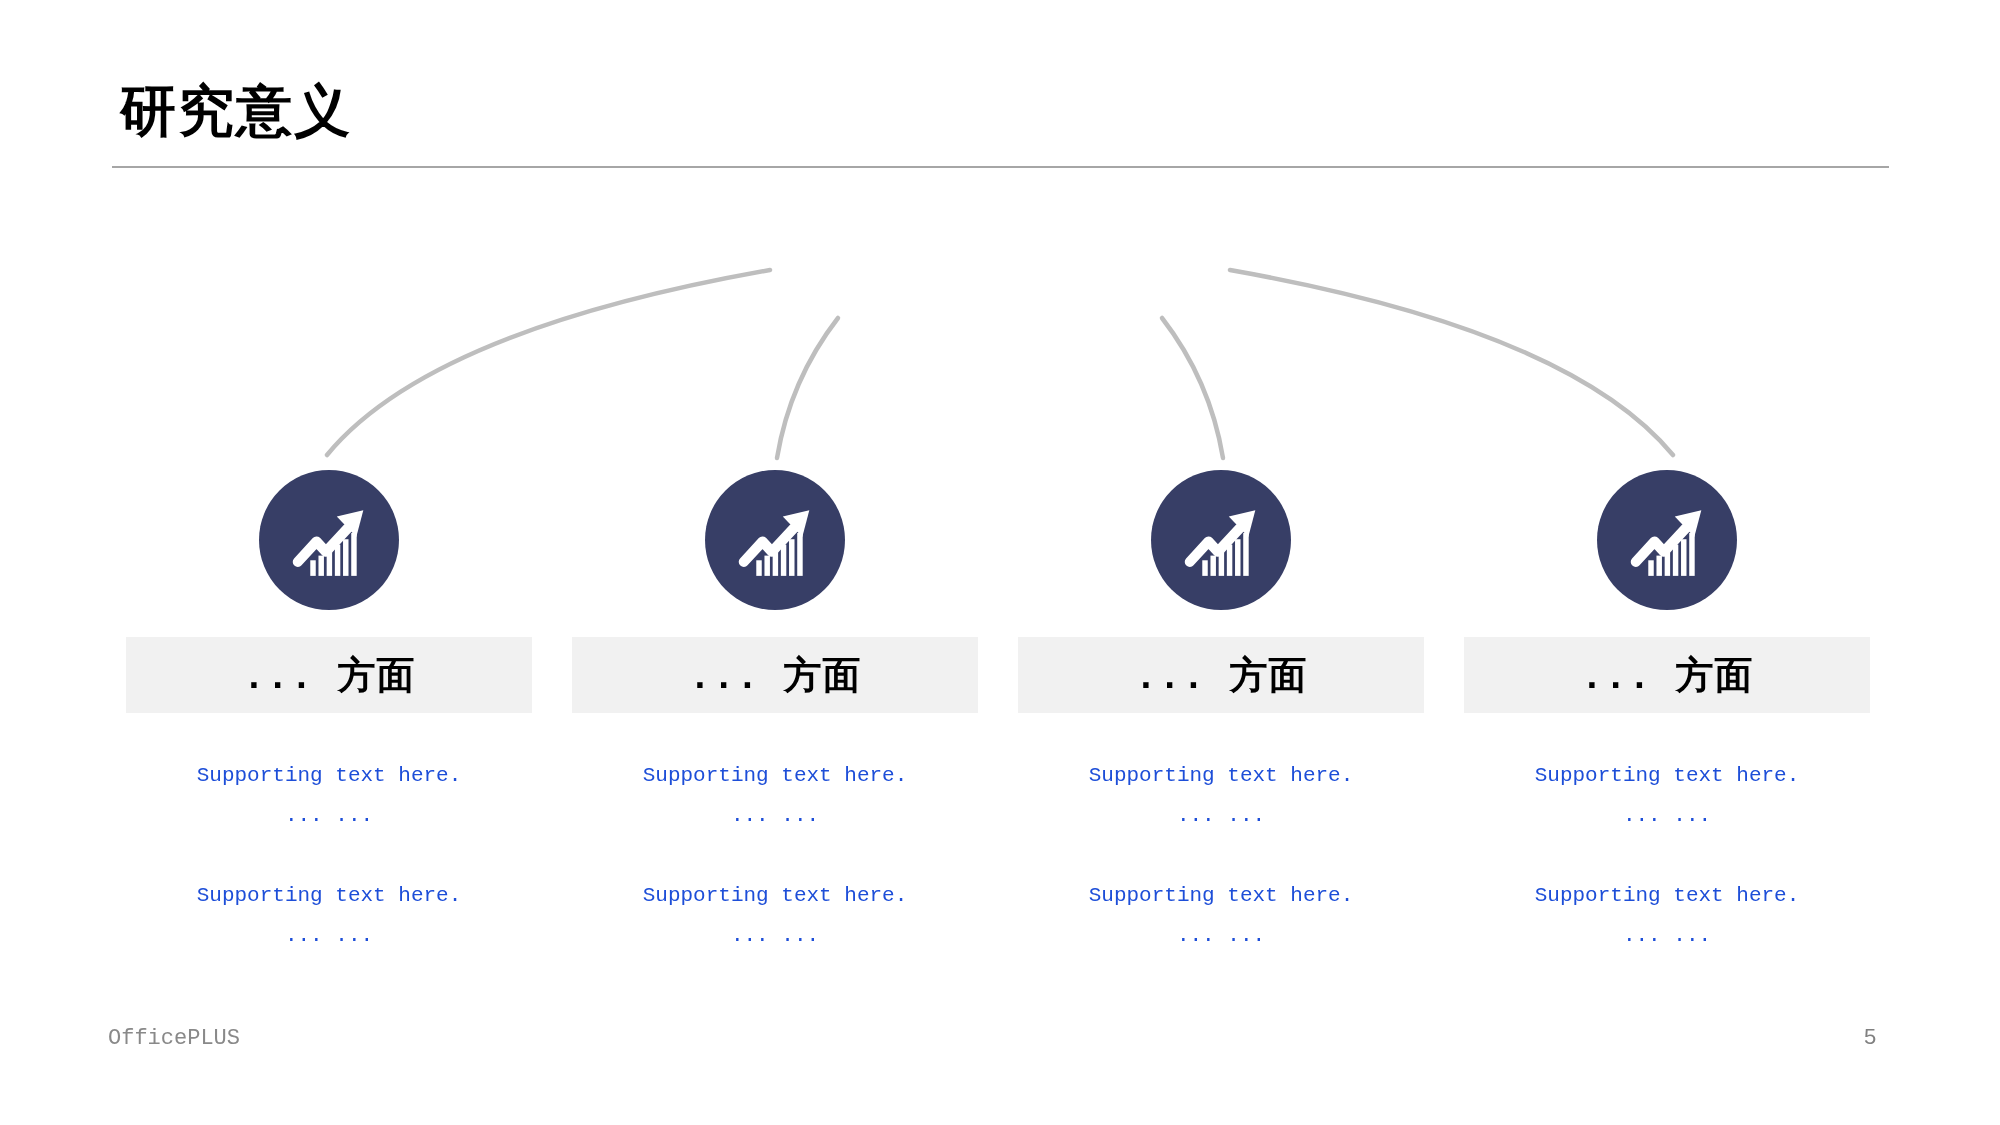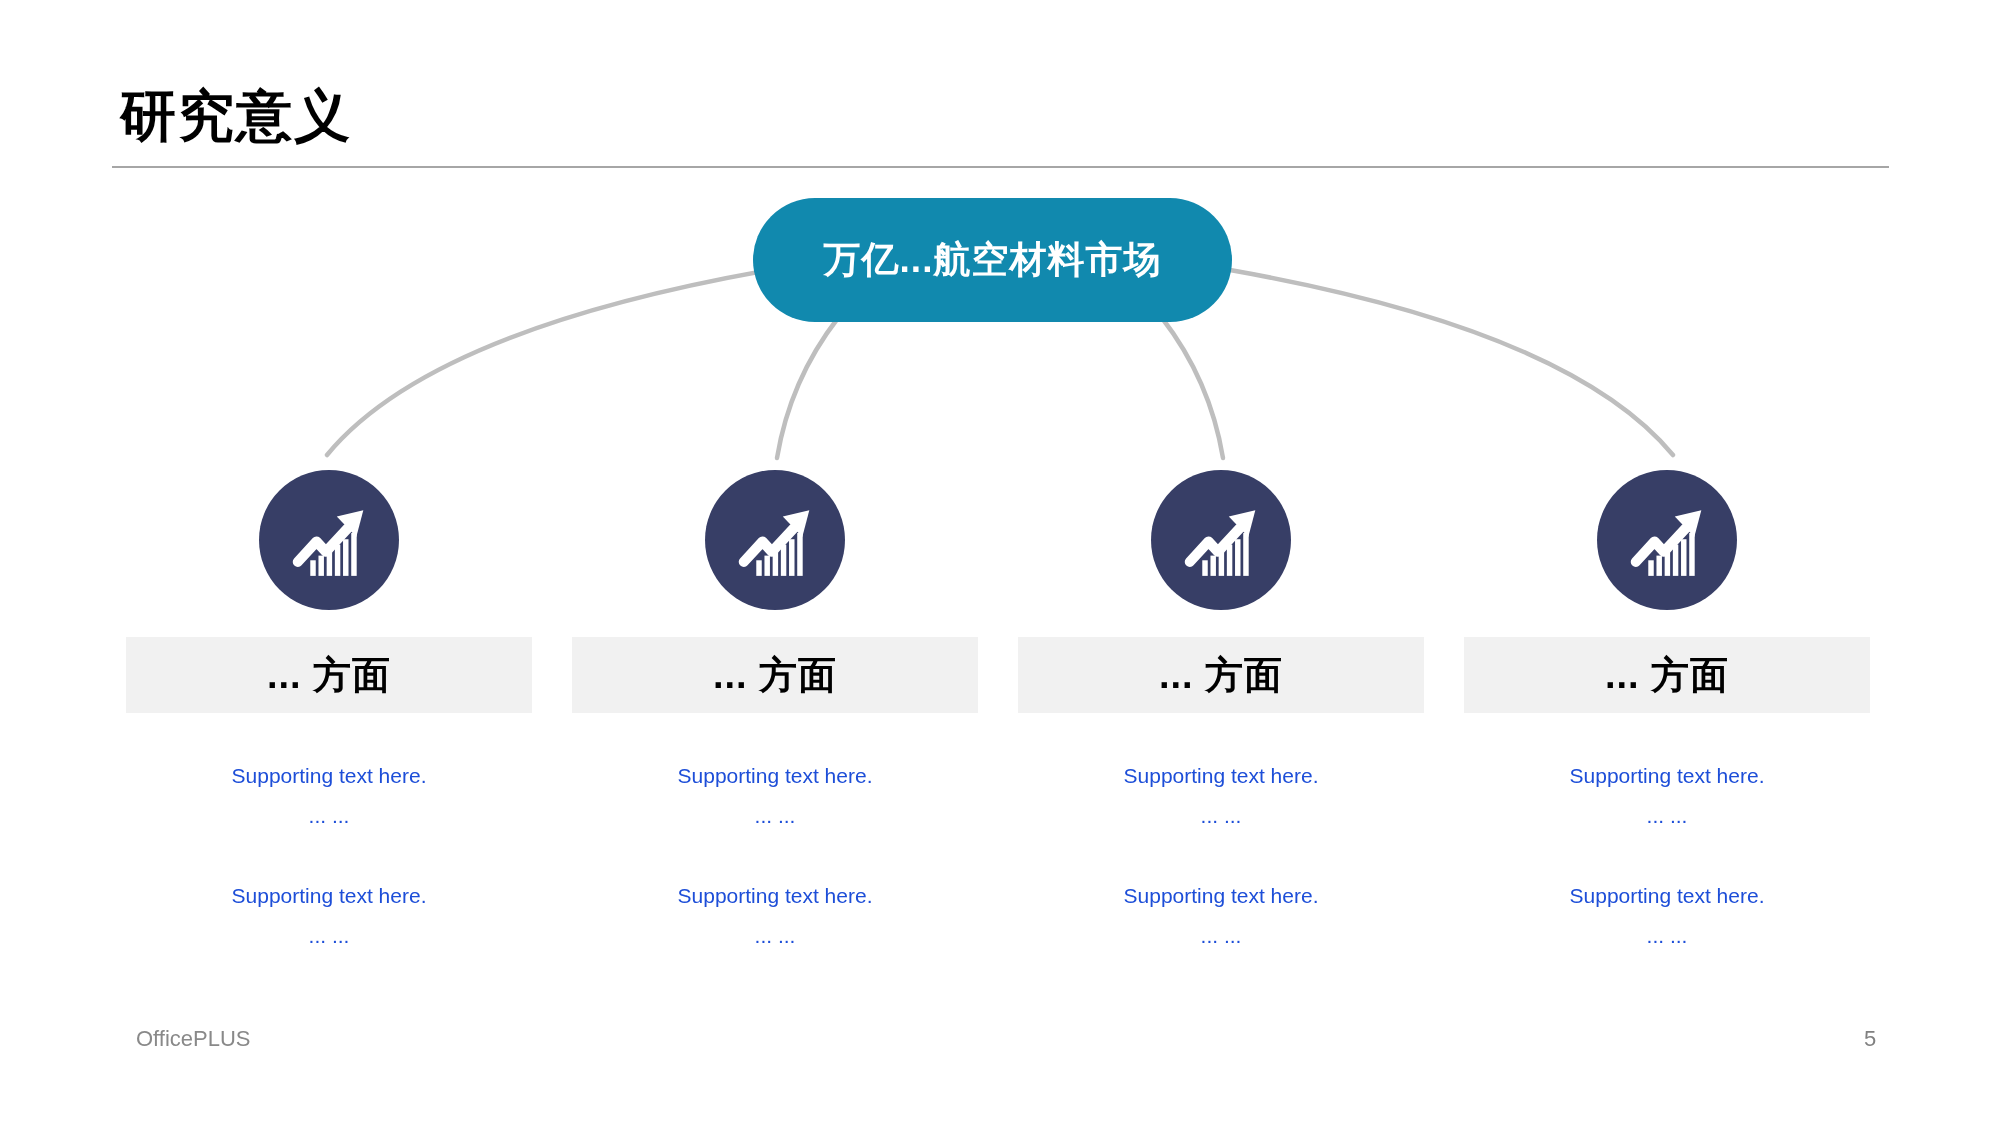--- a/index.html
+++ b/index.html
@@ -2,21 +2,21 @@
 <html><head>
 <meta charset="utf-8">
 <style>
   html, body { margin: 0; padding: 0; background: #fff; }
   .slide {
     position: relative;
     width: 2000px;
     height: 1111px;
     background: #ffffff;
     overflow: hidden;
-    font-family: Liberation Sans, sans-serif;
+    font-family: Liberation Mono, monospace;
   }
 
   
   .page-title {
     position: absolute;
     left: 120px;
     top: 82px;
     font-size: 56px;
     font-weight: 900;
     color: #000;
@@ -109,21 +109,21 @@
     text-align: center;
     color: #1d4ed8;
     font-size: 21px;
     line-height: 40px;
   }
   .support + .support { margin-top: 40px; }
 
   
   .footer-brand {
     position: absolute;
-    left: 136px;
+    left: 108px;
     top: 1026px;
     font-size: 22px;
     color: #898989;
   }
   .page-number {
     position: absolute;
     left: 1850px;
     top: 1026px;
     width: 40px;
     text-align: center;
@@ -139,23 +139,20 @@
   <div class="page-title">研究意义</div>
   <div class="title-rule"></div>
 
   <svg class="connectors" viewBox="0 0 2000 1125" xmlns="http://www.w3.org/2000/svg">
     <path d="M 770 270 Q 430 330 327 455"></path>
     <path d="M 838 318 Q 790 380 777 458"></path>
     <path d="M 1162 318 Q 1210 380 1223 458"></path>
     <path d="M 1230 270 Q 1570 330 1673 455"></path>
   </svg>
 
-  <div class="root-node">
-    <span>万亿...航空材料市场</span>
-  </div>
 
   <div class="column col-0">
     <div class="node-circle">
       <svg viewBox="0 0 100 100" xmlns="http://www.w3.org/2000/svg" fill="#ffffff">
         <rect x="26" y="76" width="7" height="20"></rect>
           <rect x="36.5" y="70" width="7" height="26"></rect>
         <rect x="47" y="64" width="7" height="32"></rect>
           <rect x="57.5" y="56" width="7" height="40"></rect>
         <rect x="68" y="49" width="7" height="47"></rect>
           <rect x="78.5" y="41" width="7" height="55"></rect>

